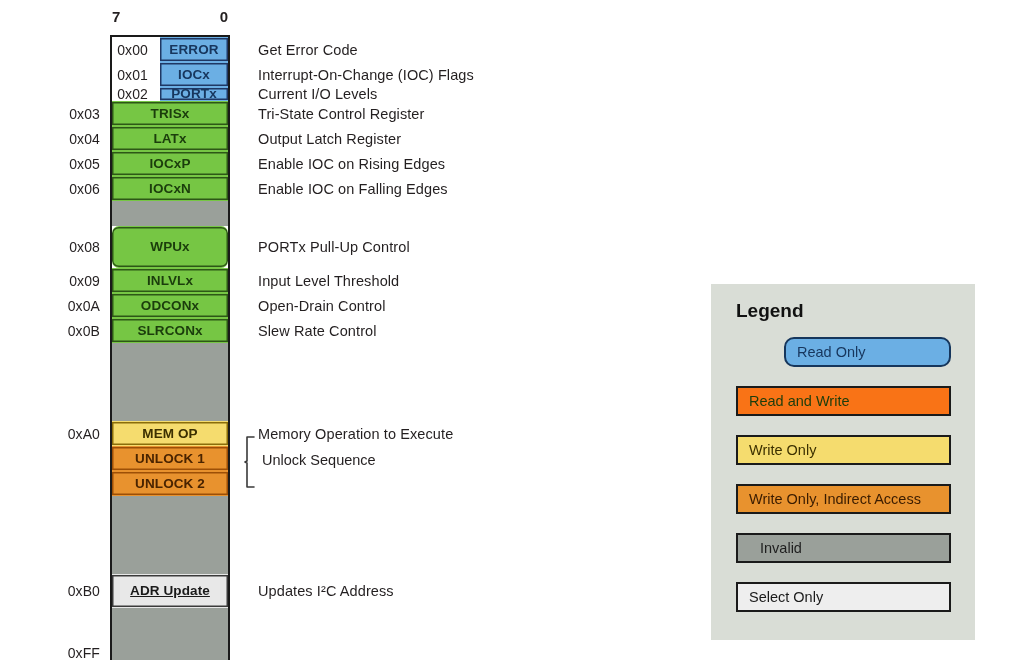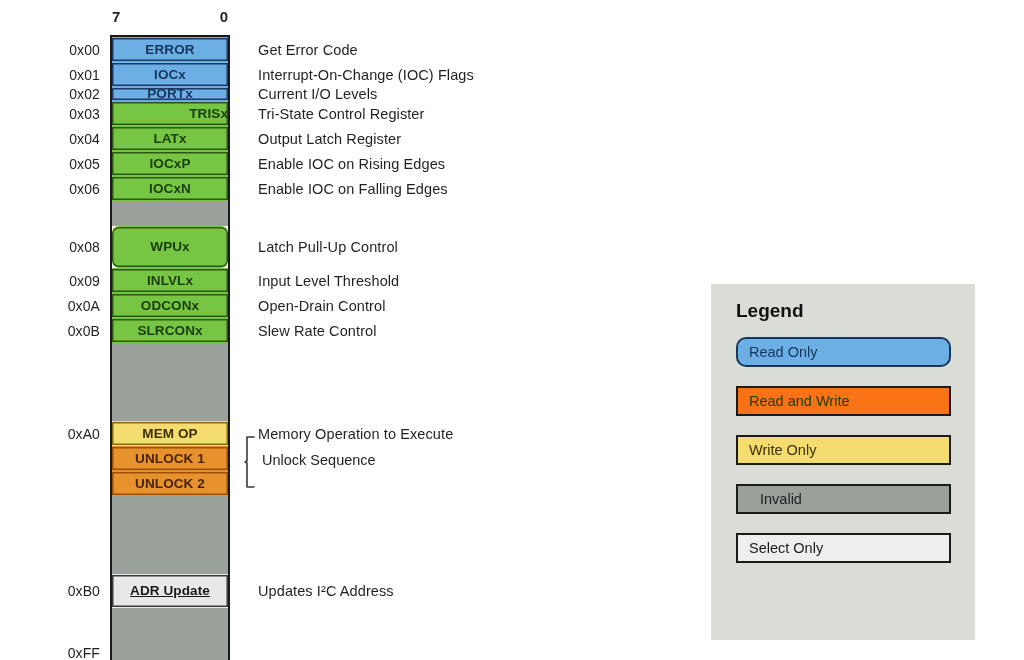--- a/index.html
+++ b/index.html
@@ -31,21 +31,21 @@
     justify-content: center;
     font-size: 13.5px;
     font-weight: bold;
     letter-spacing: .1px;
     border-top: 1px solid transparent;
     border-bottom: 1px solid transparent;
   }
   .reg-row .reg-label { line-height: 1; }
 
   
-  .c-read {        background: #6bafe4; color: #17365d; box-shadow: inset 0 0 0 1.5px #1f3864; }
+  .c-read {        background: #6bafe4; color: #17365d; box-shadow: inset 0 0 0 1.5px #1f3864; margin-left: 48px; }
   .c-readwrite {   background: #76c644; color: #1b3d0c; box-shadow: inset 0 0 0 1.5px #2d5716; }
   .c-write {       background: #f5dc6e; color: #3c3000; box-shadow: inset 0 0 0 1.5px #8a6d0a; }
   .c-writeind {    background: #e8922e; color: #4a2400; box-shadow: inset 0 0 0 1.5px #9c4f06; }
   .c-invalid {     background: #9aa09a; color: #2a2a2a; }
   .c-select {      background: #e8e8e8; color: #1a1a1a; box-shadow: inset 0 0 0 1.5px #3a3a3a; }
 
   
   .addr {
     position: absolute;
     right: 100%;
@@ -157,21 +157,21 @@
     <div class="reg-row c-read" style="height: 25px;">
       <span class="addr">0x01</span>
       <span class="reg-label">IOCx</span>
       <span class="desc">Interrupt-On-Change (IOC) Flags</span>
     </div>
     <div class="reg-row c-read" style="height: 14px;">
       <span class="addr">0x02</span>
       <span class="reg-label">PORTx</span>
       <span class="desc">Current I/O Levels</span>
     </div>
-    <div class="reg-row c-readwrite" style="height: 25px; justify-content: flex-end;">
+    <div class="reg-row c-readwrite" style="height: 25px;">
       <span class="addr">0x03</span>
       <span class="reg-label">TRISx</span>
       <span class="desc">Tri-State Control Register</span>
     </div>
     <div class="reg-row c-readwrite" style="height: 25px;">
       <span class="addr">0x04</span>
       <span class="reg-label">LATx</span>
       <span class="desc">Output Latch Register</span>
     </div>
     <div class="reg-row c-readwrite" style="height: 25px;">
@@ -181,21 +181,21 @@
     </div>
     <div class="reg-row c-readwrite" style="height: 25px;">
       <span class="addr">0x06</span>
       <span class="reg-label">IOCxN</span>
       <span class="desc">Enable IOC on Falling Edges</span>
     </div>
     <div class="reg-row c-invalid" style="height: 25px;"></div>
     <div class="reg-row c-readwrite" style="height: 42px; border-radius: 7px;">
       <span class="addr">0x08</span>
       <span class="reg-label">WPUx</span>
-      <span class="desc">Latch Pull-Up Control</span>
+      <span class="desc">PORTx Pull-Up Control</span>
     </div>
     <div class="reg-row c-readwrite" style="height: 25px;">
       <span class="addr">0x09</span>
       <span class="reg-label">INLVLx</span>
       <span class="desc">Input Level Threshold</span>
     </div>
     <div class="reg-row c-readwrite" style="height: 25px;">
       <span class="addr">0x0A</span>
       <span class="reg-label">ODCONx</span>
       <span class="desc">Open-Drain Control</span>
@@ -240,20 +240,23 @@
   <div id="legend-items">
       <div class="legend-item c-read" style="background: rgb(107, 175, 228); border-radius: 10px;">
         <span>Read Only</span>
       </div>
       <div class="legend-item c-readwrite" style="background: #f97316;">
         <span>Read and Write</span>
       </div>
       <div class="legend-item c-write" style="background: rgb(245, 220, 110);">
         <span>Write Only</span>
       </div>
+      <div class="legend-item c-writeind" style="background: rgb(232, 146, 46);">
+        <span>Write Only, Indirect Access</span>
+      </div>
       <div class="legend-item c-invalid" style="background: rgb(154, 160, 154);">
         <span>Invalid</span>
       </div>
       <div class="legend-item c-select" style="background: rgb(238, 238, 238);">
         <span>Select Only</span>
       </div>
     </div>
 </div>
 
 </body></html>

